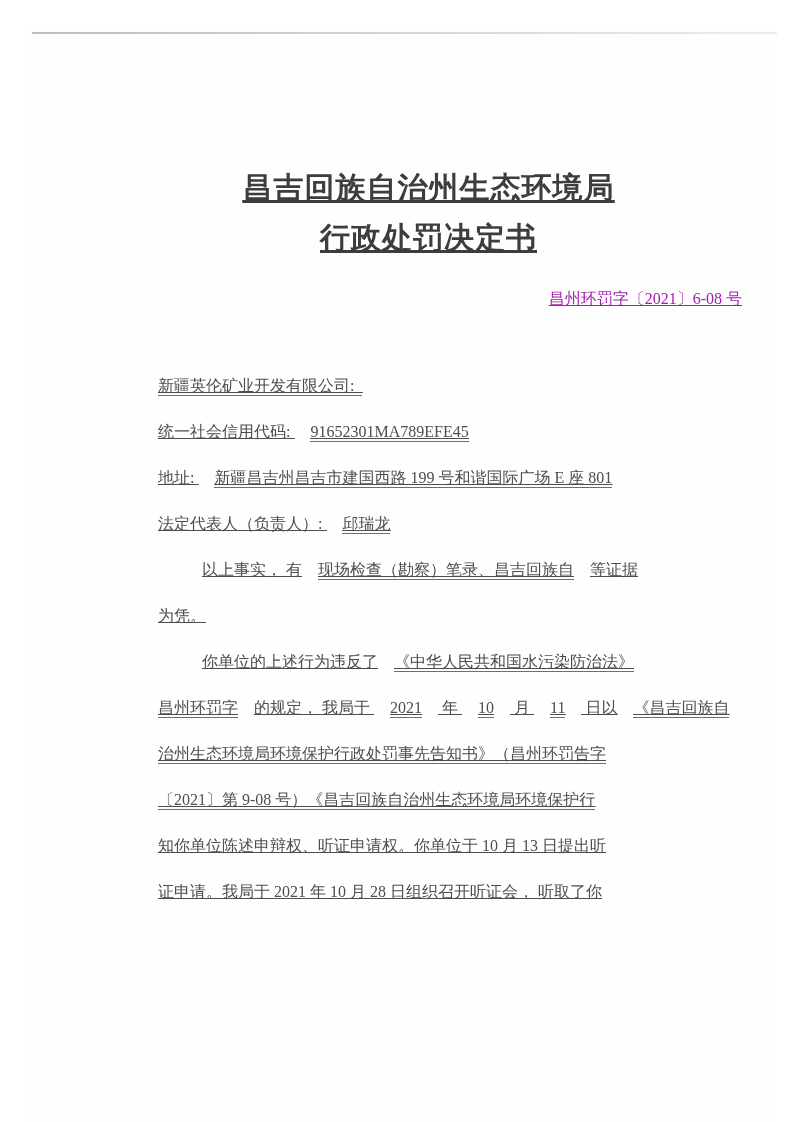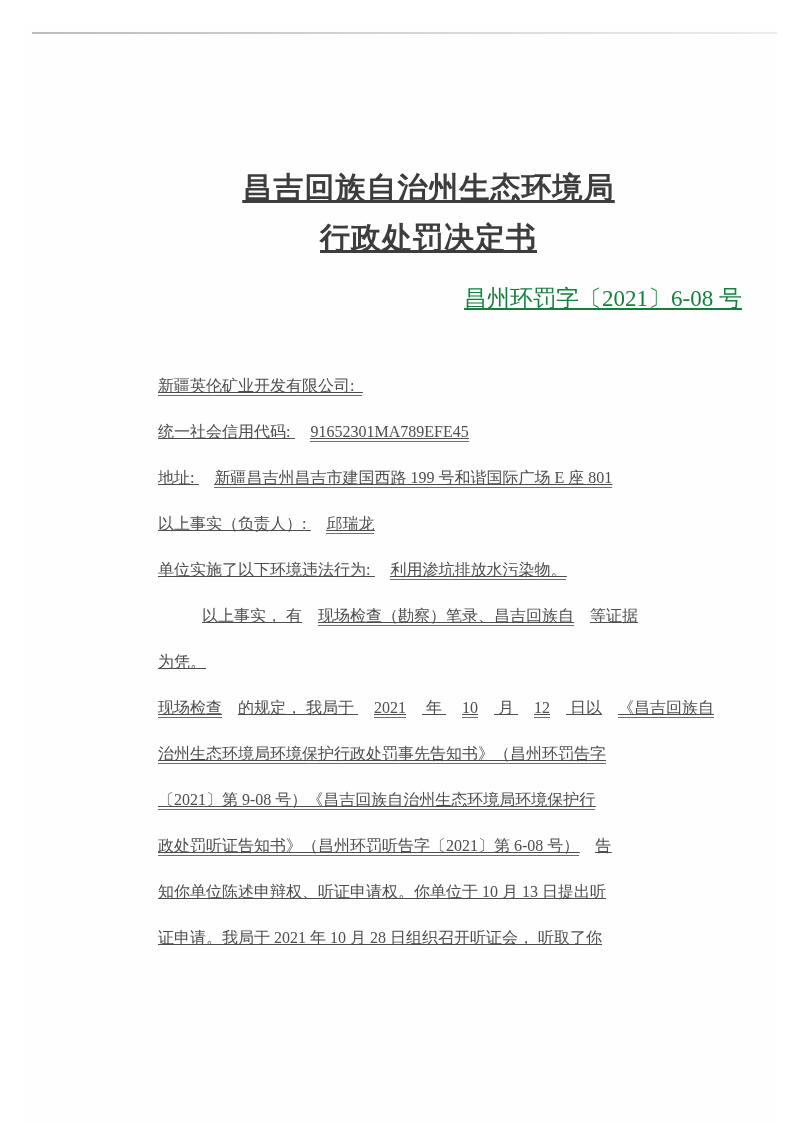--- a/index.html
+++ b/index.html
@@ -29,23 +29,23 @@
     font-size: 30px;
     line-height: 42px;
     color: #3d3d3d;
     letter-spacing: 1px;
   }
   .doc-number {
     position: absolute;
     top: 254px; left: 110px;
     width: 600px;
     text-align: right;
-    font-size: 23px;
+    font-size: 16px;
     line-height: 26px;
-    color: #15803d;
+    color: #a21caf;
   }
   .body-lines {
     position: absolute;
     top: 327px; left: 110px;
     width: 660px;
     font-size: 16px;
     color: #4d4d4d;
   }
   .line {
     display: block;
@@ -69,24 +69,23 @@
     <div>昌吉回族自治州生态环境局</div>
     <div>行政处罚决定书</div>
   </div>
 
   <div class="doc-number">昌州环罚字〔2021〕6-08 号</div>
 
   <div class="body-lines">
       <div class="line"><span class="u">新疆英伦矿业开发有限公司:  </span></div>
       <div class="line"><span>统一社会信用代码: </span><span class="u">91652301MA789EFE45</span></div>
       <div class="line"><span>地址: </span><span class="u">新疆昌吉州昌吉市建国西路 199 号和谐国际广场 E 座 801</span></div>
-      <div class="line"><span>以上事实（负责人）: </span><span class="u">邱瑞龙</span></div>
-      <div class="line"><span>单位实施了以下环境违法行为: </span><span class="u">利用渗坑排放水污染物。</span></div>
+      <div class="line"><span>法定代表人（负责人）: </span><span class="u">邱瑞龙</span></div>
       <div class="line ind"><span>以上事实， 有</span><span class="u">现场检查（勘察）笔录、昌吉回族自</span><span>等证据</span></div>
       <div class="line"><span>为凭。</span></div>
-      <div class="line"><span class="u">现场检查</span><span>的规定， 我局于 </span><span class="u">2021</span><span> 年 </span><span class="u">10</span><span> 月 </span><span class="u">12</span><span> 日以</span><span class="u">《昌吉回族自</span></div>
+      <div class="line ind"><span>你单位的上述行为违反了</span><span class="u">《中华人民共和国水污染防治法》</span></div>
+      <div class="line"><span class="u">昌州环罚字</span><span>的规定， 我局于 </span><span class="u">2021</span><span> 年 </span><span class="u">10</span><span> 月 </span><span class="u">11</span><span> 日以</span><span class="u">《昌吉回族自</span></div>
       <div class="line"><span class="u">治州生态环境局环境保护行政处罚事先告知书》（昌州环罚告字</span></div>
       <div class="line"><span class="u">〔2021〕第 9-08 号）《昌吉回族自治州生态环境局环境保护行</span></div>
-      <div class="line"><span class="u">政处罚听证告知书》（昌州环罚听告字〔2021〕第 6-08 号）</span><span>告</span></div>
       <div class="line"><span>知你单位陈述申辩权、听证申请权。你单位于 10 月 13 日提出听</span></div>
       <div class="line"><span>证申请。我局于 2021 年 10 月 28 日组织召开听证会， 听取了你</span></div>
     </div>
 </div>
 
 </body></html>

